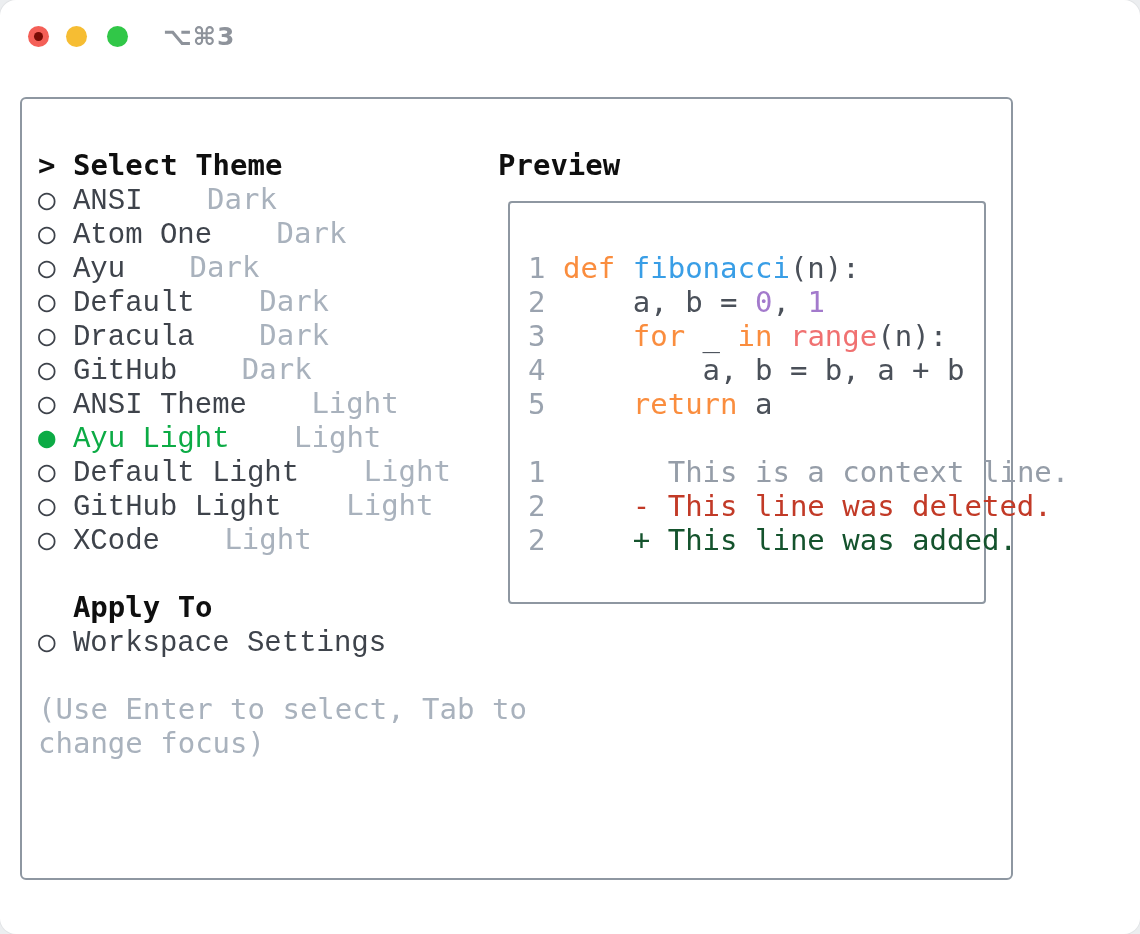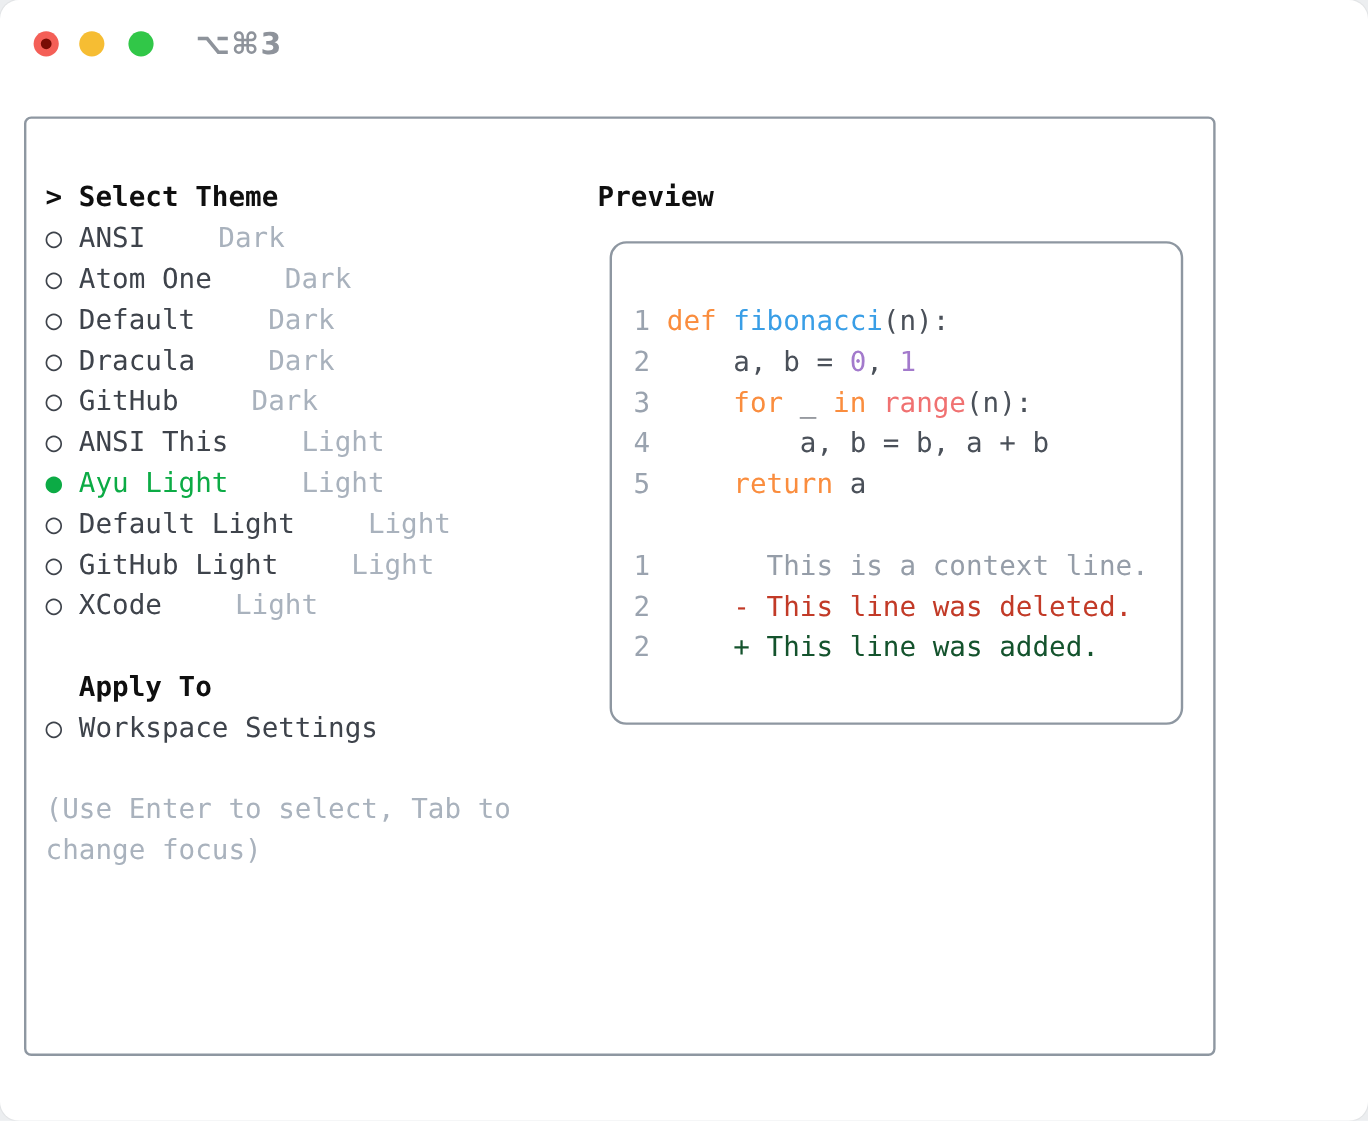--- a/index.html
+++ b/index.html
@@ -35,43 +35,43 @@
     white-space:pre;
   }
   
   .main-box{
     position:absolute;left:20px;top:97px;width:993px;height:783px;
     border:2px solid #8e97a1;border-radius:6px;
     box-sizing:border-box;
     background:#fff;
   }
   .line{
-    height:34px;line-height:34px;font-size:23px;white-space:pre;
+    height:34px;line-height:34px;font-size:29px;white-space:pre;
   }
   
   .left-col{
     position:absolute;left:16px;top:49px;
   }
   .b{font-weight:bold;color:#0f0f0f;}
   .bullet{color:#3e434b;}
-  .item-name{color:#3e434b;}
+  .item-name{color:#3e434b;font-family:Liberation Mono, monospace;}
   .item-tag{color:#a9b2bd;margin-left:47px;}
   .theme-row.selected .bullet,
   .theme-row.selected .item-name,
   .apply-row.selected .bullet,
   .apply-row.selected .item-name{color:#0cab45;}
   .apply-title-line{padding-left:2ch;}
   .hint{color:#a9b2bd;}
   
   .preview-title{
     position:absolute;left:476px;top:49px;
   }
   .preview-box{
     position:absolute;left:486px;top:102px;width:478px;height:403px;
-    border:2px solid #8e97a1;border-radius:14px;
+    border:2px solid #8e97a1;border-radius:4px;
     box-sizing:border-box;
   }
   .code{
     position:absolute;left:18px;top:48px;
   }
   .tk-num{color:#9aa3af;}
   .tk-kw{color:#fa8d3e;}
   .tk-fn{color:#399ee6;}
   .tk-rng{color:#f07171;}
   .tk-const{color:#a37acc;}
@@ -93,24 +93,25 @@
   <div class="shortcut">⌥⌘3</div>
 
   <div class="main-box">
 
     <div class="left-col">
       <div class="line"><span class="b">&gt;</span><span class="b"> </span><span class="b">Select Theme</span></div>
 
       <div>
           <div class="line theme-row"><span class="bullet">○ </span><span class="item-name">ANSI</span><span class="item-tag"> Dark</span></div>
           <div class="line theme-row"><span class="bullet">○ </span><span class="item-name">Atom One</span><span class="item-tag"> Dark</span></div>
+          <div class="line theme-row"><span class="bullet">○ </span><span class="item-name">Ayu</span><span class="item-tag"> Dark</span></div>
           <div class="line theme-row"><span class="bullet">○ </span><span class="item-name">Default</span><span class="item-tag"> Dark</span></div>
           <div class="line theme-row"><span class="bullet">○ </span><span class="item-name">Dracula</span><span class="item-tag"> Dark</span></div>
           <div class="line theme-row"><span class="bullet">○ </span><span class="item-name">GitHub</span><span class="item-tag"> Dark</span></div>
-          <div class="line theme-row"><span class="bullet">○ </span><span class="item-name">ANSI This</span><span class="item-tag"> Light</span></div>
+          <div class="line theme-row"><span class="bullet">○ </span><span class="item-name">ANSI Theme</span><span class="item-tag"> Light</span></div>
           <div class="line theme-row selected"><span class="bullet">● </span><span class="item-name">Ayu Light</span><span class="item-tag"> Light</span></div>
           <div class="line theme-row"><span class="bullet">○ </span><span class="item-name">Default Light</span><span class="item-tag"> Light</span></div>
           <div class="line theme-row"><span class="bullet">○ </span><span class="item-name">GitHub Light</span><span class="item-tag"> Light</span></div>
           <div class="line theme-row"><span class="bullet">○ </span><span class="item-name">XCode</span><span class="item-tag"> Light</span></div>
         </div>
 
       <div class="line"> </div>
 
       <div class="line apply-title-line"><span class="b">Apply To</span></div>
 

